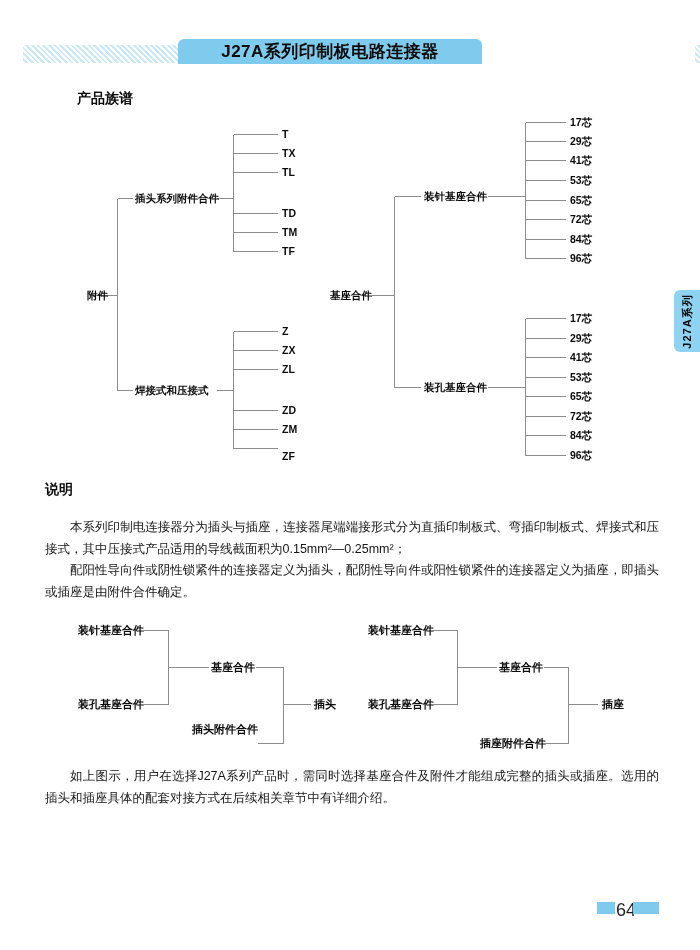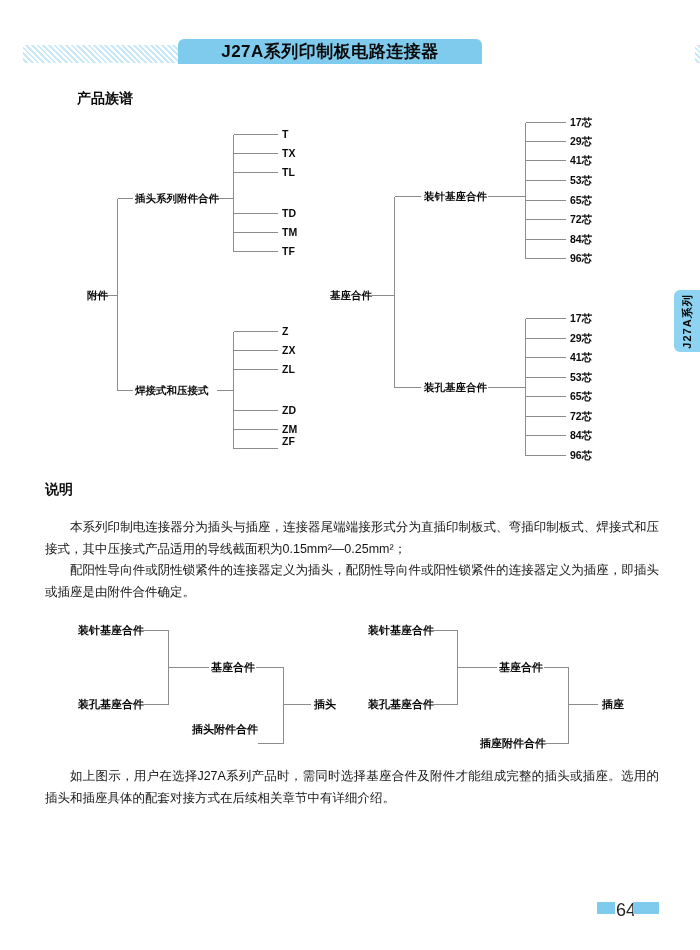--- a/index.html
+++ b/index.html
@@ -84,21 +84,21 @@
   <div class="lbl" style="left:282px;top:172px;">TL</div>
   <div class="lbl" style="left:282px;top:213px;">TD</div>
   <div class="lbl" style="left:282px;top:232px;">TM</div>
   <div class="lbl" style="left:282px;top:251px;">TF</div>
   <div class="lbl" style="left:135px;top:390px;">焊接式和压接式</div>
   <div class="lbl" style="left:282px;top:331px;">Z</div>
   <div class="lbl" style="left:282px;top:350px;">ZX</div>
   <div class="lbl" style="left:282px;top:369px;">ZL</div>
   <div class="lbl" style="left:282px;top:410px;">ZD</div>
   <div class="lbl" style="left:282px;top:429px;">ZM</div>
-  <div class="lbl" style="left:282px;top:441px;">ZF</div>
+  <div class="lbl" style="left:282px;top:456px;">ZF</div>
 
   <div class="lbl" style="left:330px;top:295px;">基座合件</div>
   <div class="lbl" style="left:424px;top:196px;">装针基座合件</div>
   <div class="lbl" style="left:570px;top:122px;">17芯</div>
   <div class="lbl" style="left:570px;top:141px;">29芯</div>
   <div class="lbl" style="left:570px;top:160px;">41芯</div>
   <div class="lbl" style="left:570px;top:180px;">53芯</div>
   <div class="lbl" style="left:570px;top:200px;">65芯</div>
   <div class="lbl" style="left:570px;top:219px;">72芯</div>
   <div class="lbl" style="left:570px;top:239px;">84芯</div>

